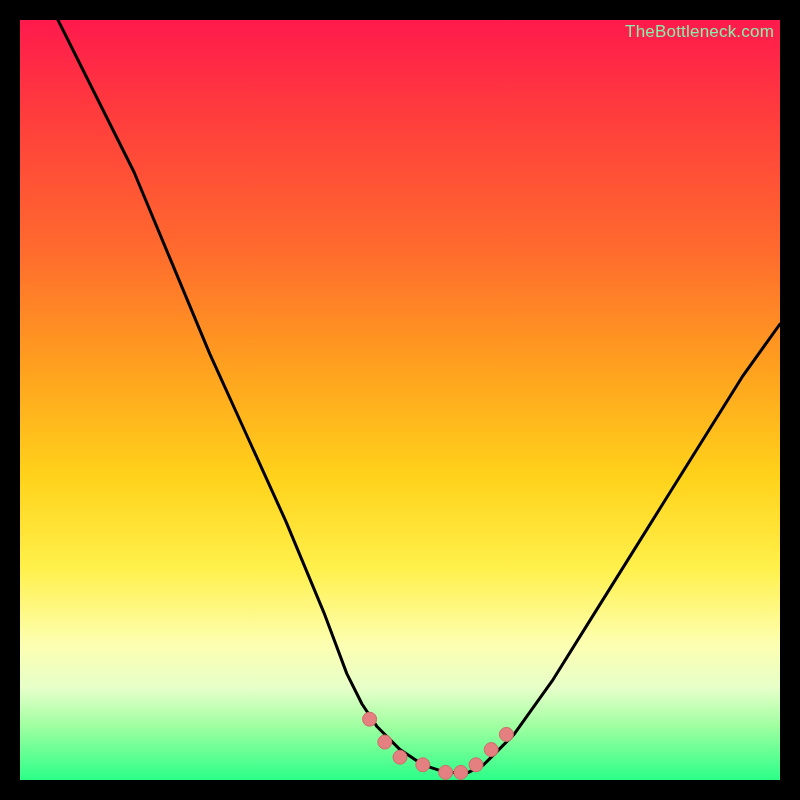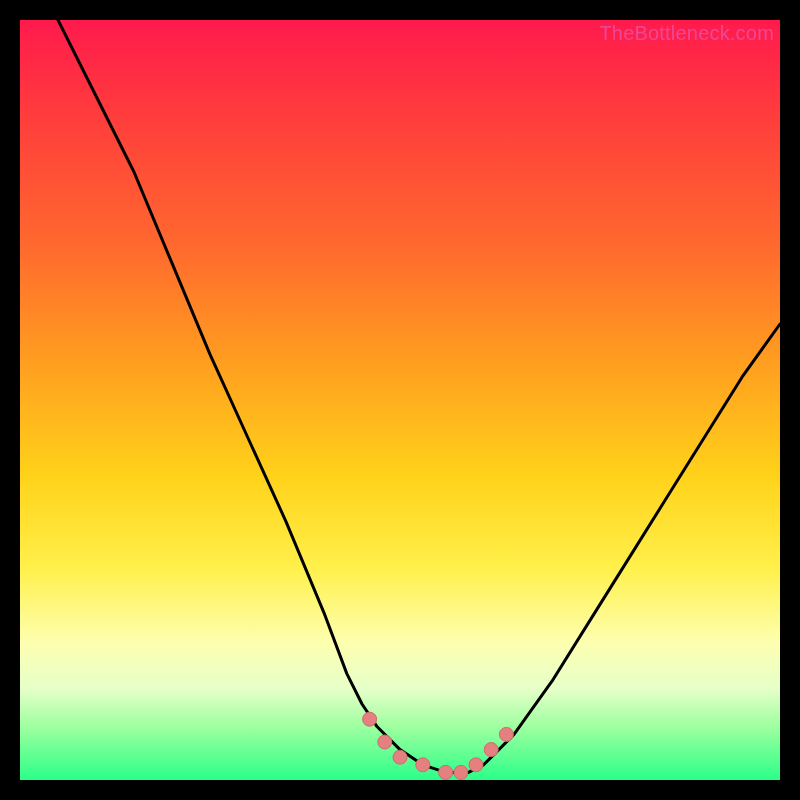--- a/index.html
+++ b/index.html
@@ -45,22 +45,22 @@
     left: 0;
     top: 0;
     width: 760px;
     height: 760px;
     pointer-events: none;
   }
   .watermark {
     position: absolute;
     top: 2px;
     right: 6px;
-    color: #ec4899;
-    font-size: 20px;
+    color: #86efac;
+    font-size: 17px;
     font-weight: 500;
     letter-spacing: 0.2px;
     user-select: none;
   }
 </style>
 </head>
 <body>
 
 <div class="frame">
   <div class="plot-area"></div>

